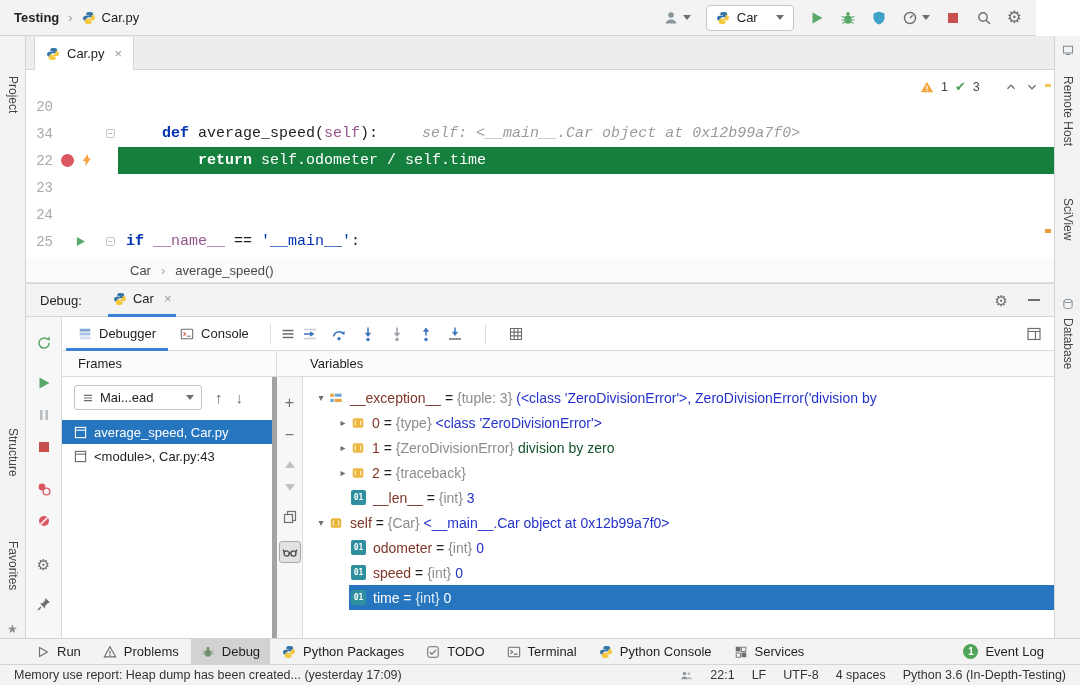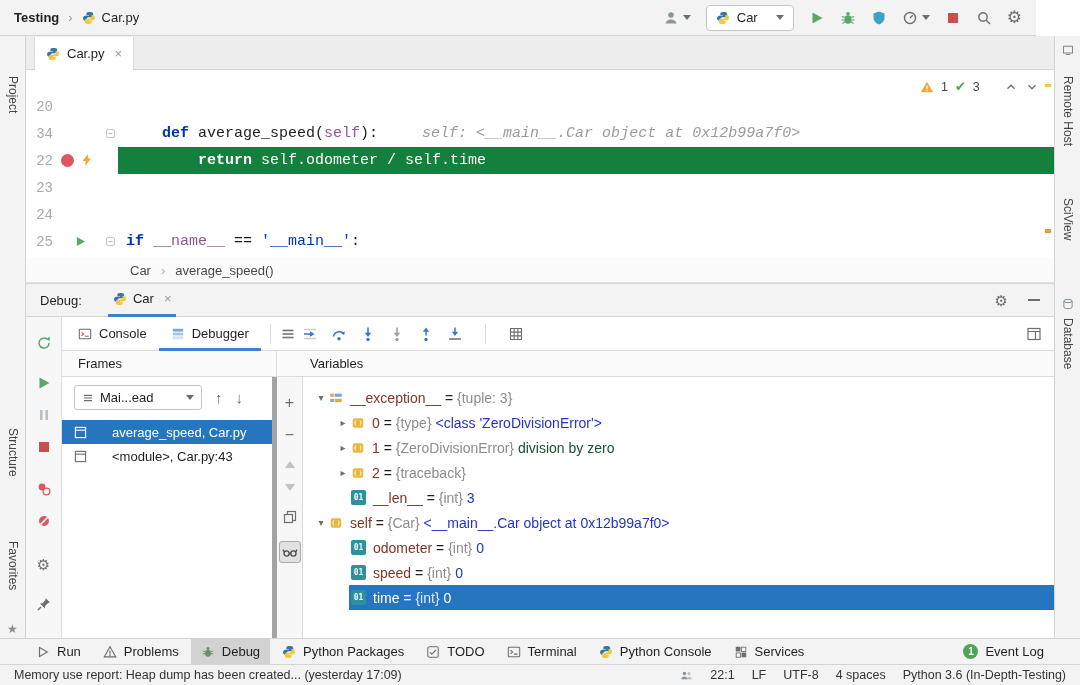--- a/index.html
+++ b/index.html
@@ -89,21 +89,21 @@
 .phdrs{position:absolute;left:36px;top:34px;width:992px;height:26px;display:flex;border-bottom:1px solid #dcdcdc;background:#fbfbfb}
 .phdr-frames{width:215px;border-right:1px solid #dcdcdc;display:flex;align-items:center;padding-left:16px}
 .phdr-vars{flex:1;display:flex;align-items:center;padding-left:33px}
 
 
 .framesp{position:absolute;left:36px;top:60px;width:215px;height:261px;background:#fff;border-right:5px solid #a3a3a3;padding-top:8px;overflow:hidden}
 .thread{display:flex;align-items:center;margin:0 0 10px 12px;gap:13px}
 .thread-dd{width:128px;height:25px;border:1px solid #c4c4c4;border-radius:3px;background:#fff;display:flex;align-items:center;gap:6px;padding:0 7px}
 .thread-dd .lbl{flex:1;overflow:hidden;white-space:nowrap}
 .arrow-btn{color:#6e6e6e;font-size:15px;line-height:1}
-.frow{height:24px;display:flex;align-items:center;gap:25px;padding-left:12px;white-space:nowrap;overflow:hidden}
+.frow{height:24px;display:flex;align-items:center;gap:7px;padding-left:12px;white-space:nowrap;overflow:hidden}
 .frow .ficon{color:#6e6e6e;flex:none}
 .frow.selected{background:#2675bf;color:#fff}
 .frow.selected .ficon{color:#fff}
 
 
 .minibar{position:absolute;left:251px;top:60px;width:26px;height:261px;background:#f7f7f7;border-right:1px solid #dcdcdc;display:flex;flex-direction:column;align-items:center}
 .minibar>*{flex:none}
 .mb{color:#6e6e6e;font-size:16px;line-height:1}
 .tri-up{width:0;height:0;border-left:5px solid transparent;border-right:5px solid transparent;border-bottom:7px solid #c2c2c2}
 .tri-dn{width:0;height:0;border-left:5px solid transparent;border-right:5px solid transparent;border-top:7px solid #c2c2c2}
@@ -392,39 +392,39 @@
       <span class="gear mt28" style="font-size:15px">⚙</span>
       <span class="icon-btn mt24">
           <svg viewBox="0 0 16 16" class="i16">
             <path d="M9.5 2l4.5 4.5-2 .6-2.8 2.8-.3 2.6-4.9-4.9 2.6-.3L9.4 4z" fill="#6e6e6e"></path>
             <path d="M5 11l-3 3" stroke="#6e6e6e" stroke-width="1.4"></path>
           </svg>
         </span>
     </div>
 
     <div class="dtoolbar">
+      <span class="dtab active">
+        <span class="icon-btn">
+            <svg viewBox="0 0 16 16" class="i14">
+              <rect x="2" y="2" width="12" height="3.2" fill="#7ea7d8"></rect>
+              <rect x="2" y="6.4" width="12" height="3.2" fill="#a8c4e4"></rect>
+              <rect x="2" y="10.8" width="12" height="3.2" fill="#d0dff1"></rect>
+            </svg>
+          </span>
+        <span>Debugger</span>
+      </span>
       <span class="dtab">
         <span class="icon-btn">
             <svg viewBox="0 0 16 16" class="i14">
               <rect x="1.5" y="2.5" width="13" height="11" rx="1" fill="none" stroke="#6e6e6e" stroke-width="1.2"></rect>
               <path d="M4 6l2.5 2L4 10" stroke="#d0684c" stroke-width="1.4" fill="none"></path>
               <path d="M8 10.5h4" stroke="#6e6e6e" stroke-width="1.2"></path>
             </svg>
           </span>
         <span>Console</span>
-      </span>
-      <span class="dtab active">
-        <span class="icon-btn">
-            <svg viewBox="0 0 16 16" class="i14">
-              <rect x="2" y="2" width="12" height="3.2" fill="#7ea7d8"></rect>
-              <rect x="2" y="6.4" width="12" height="3.2" fill="#a8c4e4"></rect>
-              <rect x="2" y="10.8" width="12" height="3.2" fill="#d0dff1"></rect>
-            </svg>
-          </span>
-        <span>Debugger</span>
       </span>
       <span class="vsep"></span>
       <span class="icon-btn">
           <svg viewBox="0 0 16 16" class="i16">
             <path d="M2.5 4.5h11M2.5 8h11M2.5 11.5h11" stroke="#6e6e6e" stroke-width="1.4"></path>
           </svg>
         </span>
       <span class="steps">
         <span class="icon-btn">
             <svg viewBox="0 0 16 16" class="i16">
@@ -547,20 +547,21 @@
         <span class="tw-chev">▾</span>
         <span class="vic icon-btn"><svg viewBox="0 0 16 16" class="i14">
               <rect x="1.5" y="3" width="4" height="3.6" fill="#e8a33d"></rect>
               <rect x="6.5" y="3" width="8" height="3.6" fill="#74a8d8"></rect>
               <rect x="1.5" y="9" width="4" height="3.6" fill="#74a8d8"></rect>
               <rect x="6.5" y="9" width="8" height="3.6" fill="#e8a33d"></rect>
             </svg></span>
         <span class="vname">__exception__</span>
           <span class="veq"> = </span>
           <span class="vtype">{tuple: 3} </span>
+          <span class="vval">(&lt;class 'ZeroDivisionError'&gt;, ZeroDivisionError('division by</span>
       </div>
       <div class="var-row lvl1">
         <span class="tw-chev">▸</span>
         <span class="vic icon-btn"><svg viewBox="0 0 16 16" class="i14">
               <rect x="2" y="2.5" width="12" height="11" rx="2" fill="#ecb63e"></rect>
               <path d="M5.5 5c-1 .5-1 5.5 0 6M10.5 5c1 .5 1 5.5 0 6" stroke="#fff" stroke-width="1.1" fill="none"></path>
             </svg></span>
         <span class="vname">0</span>
           <span class="veq"> = </span>
           <span class="vtype">{type} </span>

